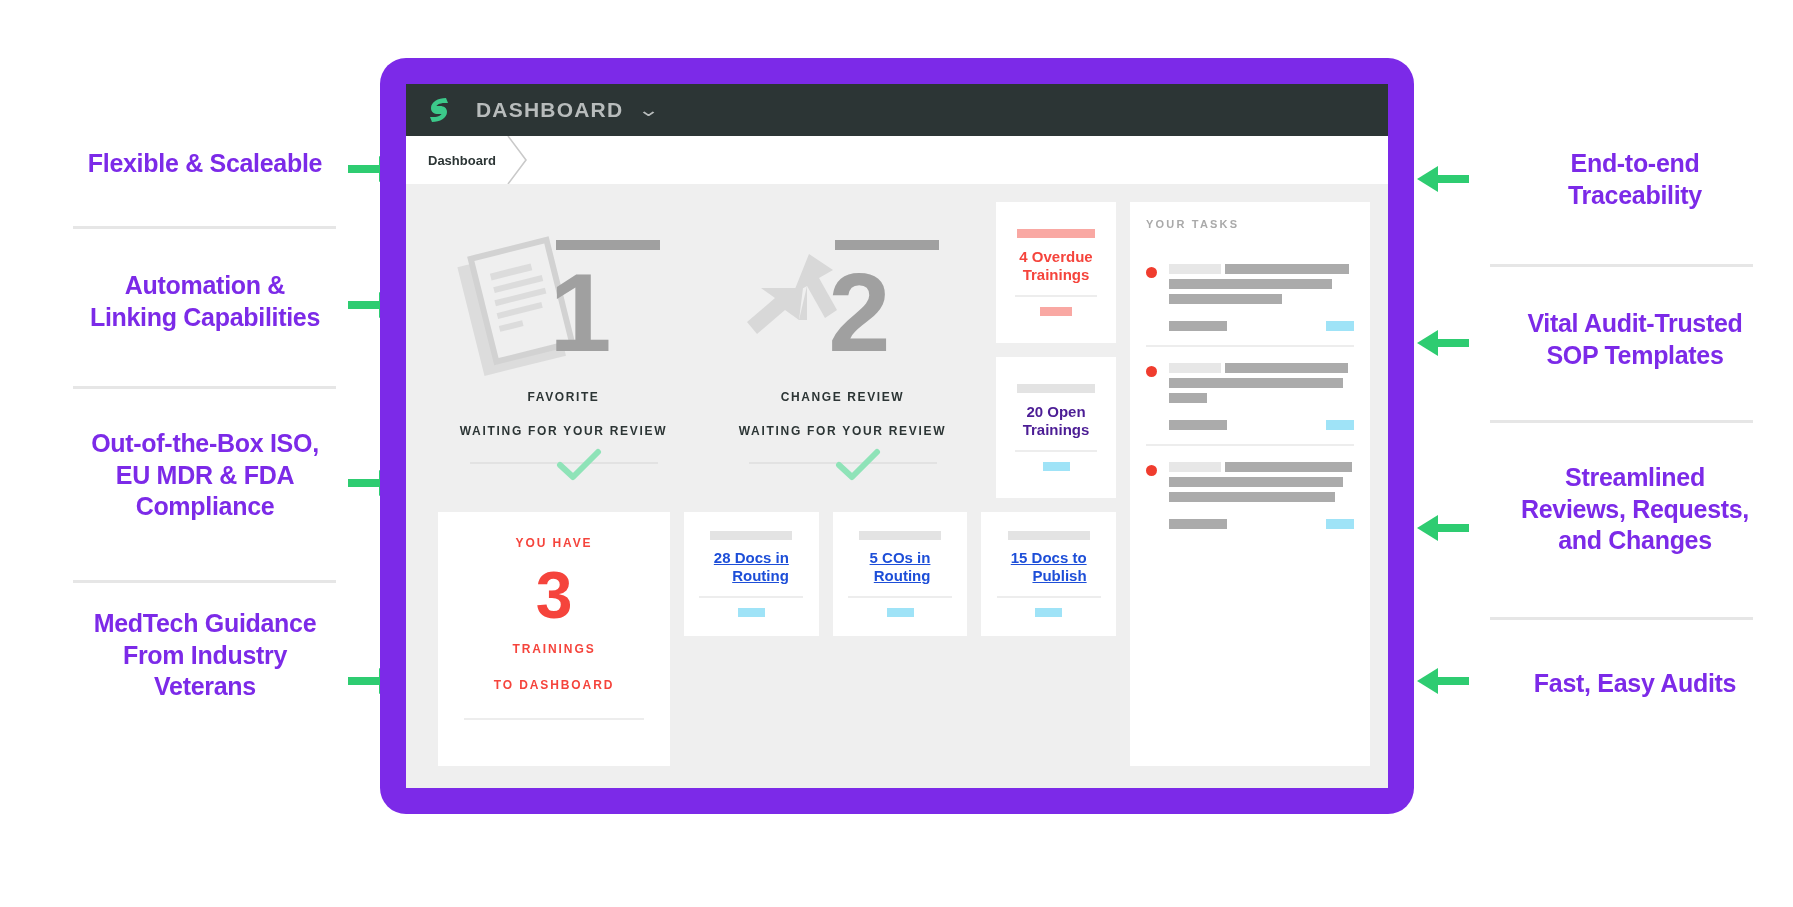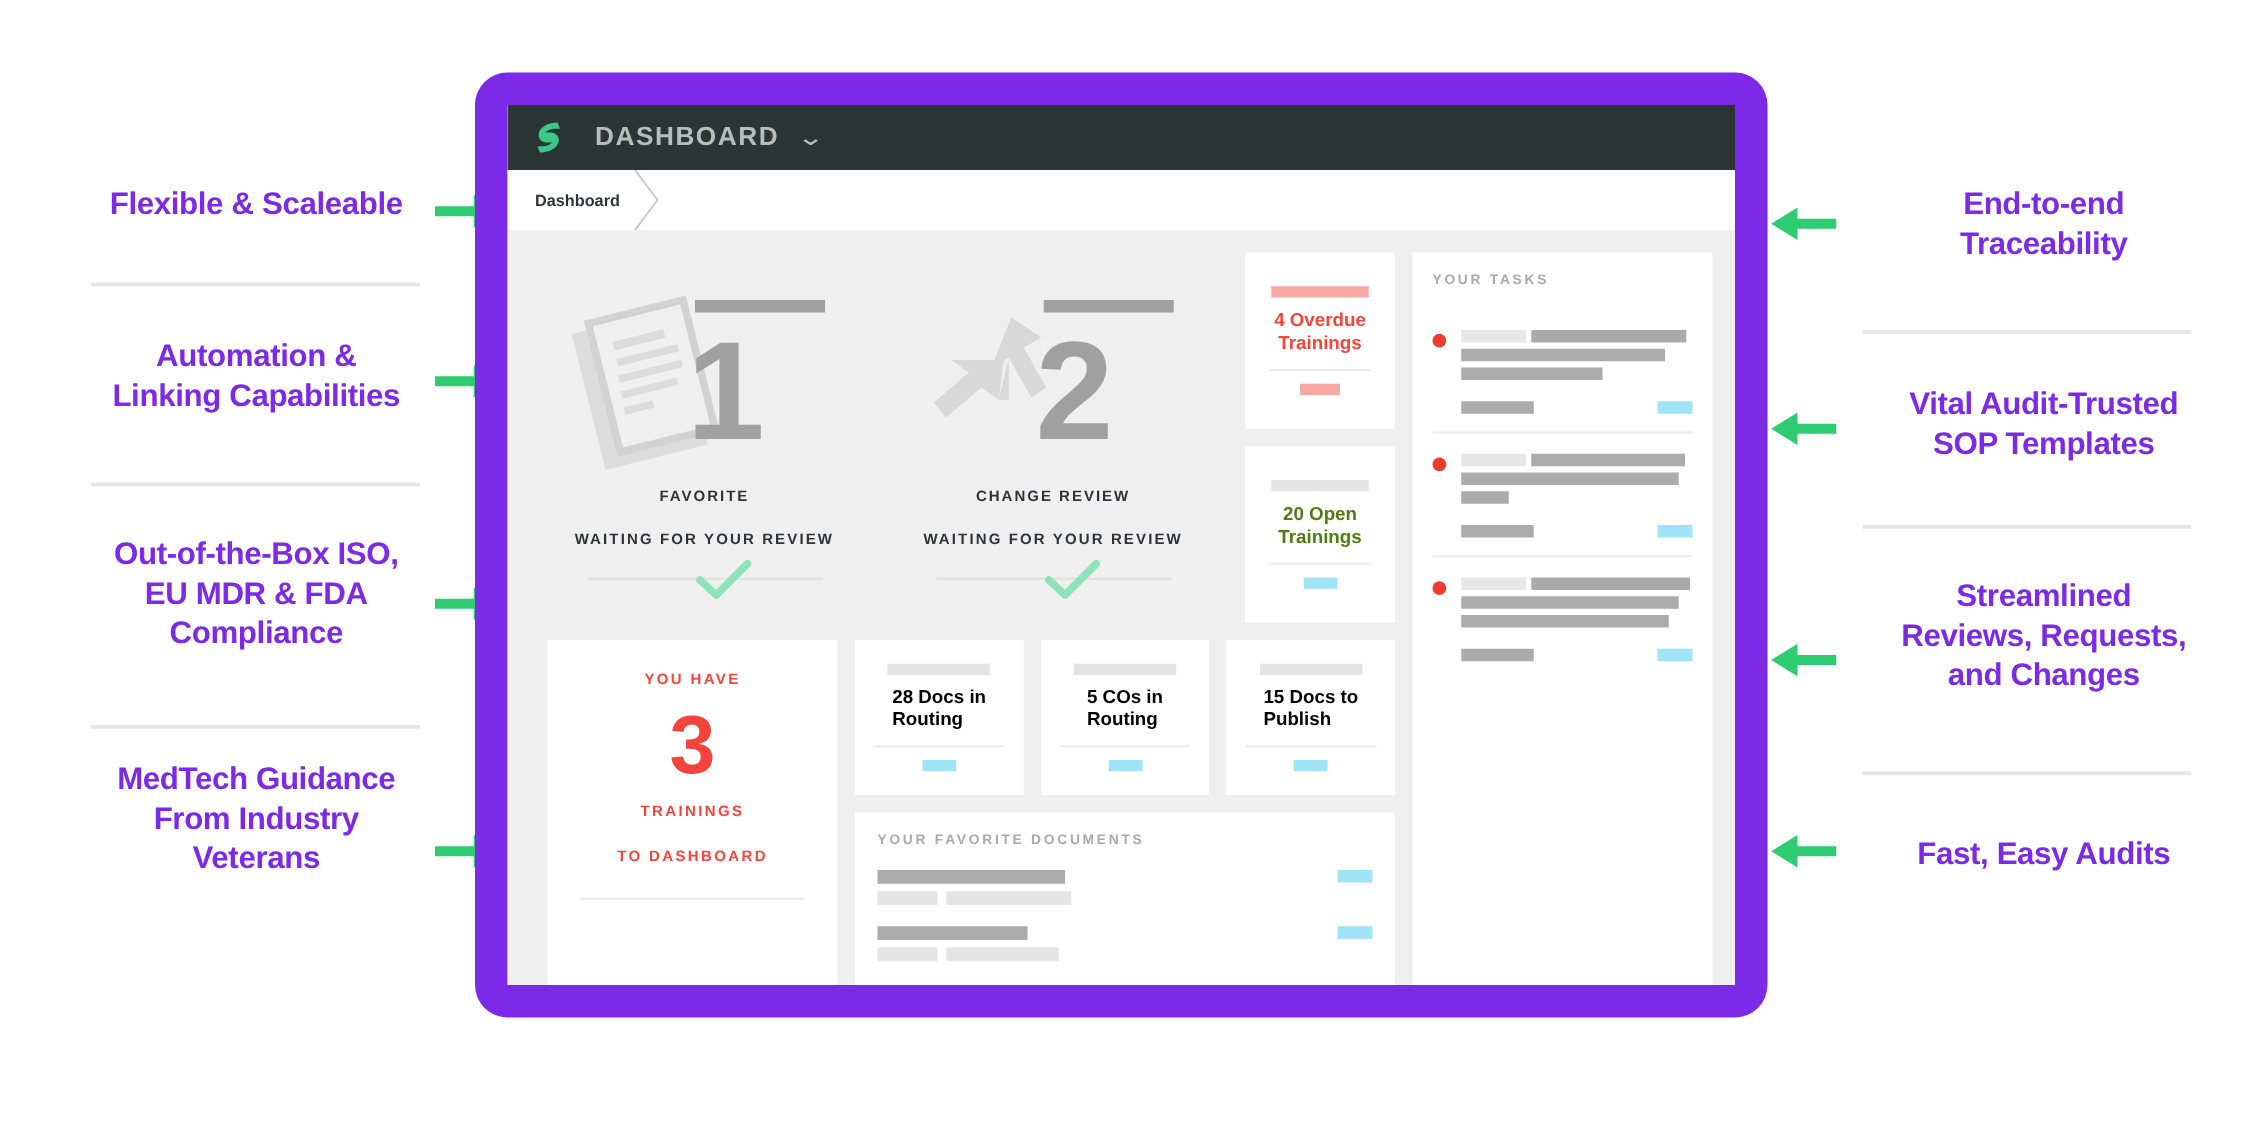--- a/index.html
+++ b/index.html
@@ -143,21 +143,21 @@
   
   .stat-col { width: 120px; flex: 0 0 120px; display: flex; flex-direction: column; gap: 14px; }
   .statcard {
     background: #ffffff; flex: 1 1 0;
     display: flex; flex-direction: column; align-items: center;
     justify-content: center; padding: 10px 8px;
   }
   .stat-bar { width: 78px; height: 9px; background: #e3e3e3; margin-bottom: 10px; }
   .stat-bar.red { background: #f9a8a3; }
   .stat-title {
-    font-size: 15px; font-weight: 800; color: #4d7c0f;
+    font-size: 15px; font-weight: 800; color: #4c1d95;
     text-align: center; line-height: 1.18;
   }
   .stat-title.red { color: #f5443c; }
   .stat-rule { width: 82px; height: 2px; background: #ededed; margin: 11px 0 10px; }
   .stat-pill { width: 27px; height: 9px; background: #9fe3f7; }
   .stat-pill.red { background: #f9a8a3; width: 32px; }
 
   
   .bottom-row { display: flex; gap: 14px; flex: 1 1 auto; margin-left: 14px; }
   .training-card {
@@ -175,21 +175,21 @@
   .th-rule { width: 180px; height: 2px; background: #ededed; margin-top: 26px; }
 
   .bottom-right { flex: 1 1 auto; display: flex; flex-direction: column; gap: 14px; }
   .routing-row { display: flex; gap: 14px; height: 124px; }
   .routing-card {
     flex: 1 1 0; background: #fff;
     display: flex; flex-direction: column; align-items: center;
     justify-content: center;
   }
   .rc-bar { width: 82px; height: 9px; background: #e3e3e3; margin-bottom: 9px; }
-  .rc-title { font-size: 15px; font-weight: 800; color: #000000; text-align: left; line-height: 1.2; }
+  .rc-title { font-size: 15px; font-weight: 800; color: #1d4ed8; text-align: right; line-height: 1.2; text-decoration: underline; }
   .rc-rule { width: 104px; height: 2px; background: #ededed; margin: 11px 0 10px; }
   .rc-pill { width: 27px; height: 9px; background: #9fe3f7; }
 
   .fav-panel { flex: 1 1 auto; background: #fff; padding: 16px 18px; }
   .panel-head {
     font-size: 11px; font-weight: 700; color: #a9a9a9; letter-spacing: 2.2px;
     margin-bottom: 18px;
   }
   .fav-row { margin-bottom: 17px; position: relative; }
   .fav-line1 { height: 11px; background: #ababab; }
@@ -423,41 +423,20 @@
                   <div class="rc-pill"></div>
                 </div>
                 <div class="routing-card">
                   <div class="rc-bar"></div>
                   <div class="rc-title">15 Docs to<br>Publish</div>
                   <div class="rc-rule"></div>
                   <div class="rc-pill"></div>
                 </div>
               </div>
 
-              <div class="fav-panel">
-                <div class="panel-head">YOUR FAVORITE DOCUMENTS</div>
-
-                <div class="fav-row">
-                  <div class="fav-line1" style="width:150px"></div>
-                  <div class="fav-pill"></div>
-                  <div class="fav-sub">
-                    <span style="width:48px"></span>
-                      <span style="width:100px"></span>
-                  </div>
-                </div>
-
-                <div class="fav-row">
-                  <div class="fav-line1" style="width:120px"></div>
-                  <div class="fav-pill"></div>
-                  <div class="fav-sub">
-                    <span style="width:48px"></span>
-                      <span style="width:90px"></span>
-                  </div>
-                </div>
-              </div>
 
             </div>
           </div>
         </div>
 
         <div class="col-tasks">
           <div class="tasks-panel">
             <div class="panel-head">YOUR TASKS</div>
 
             <div class="task-item">

